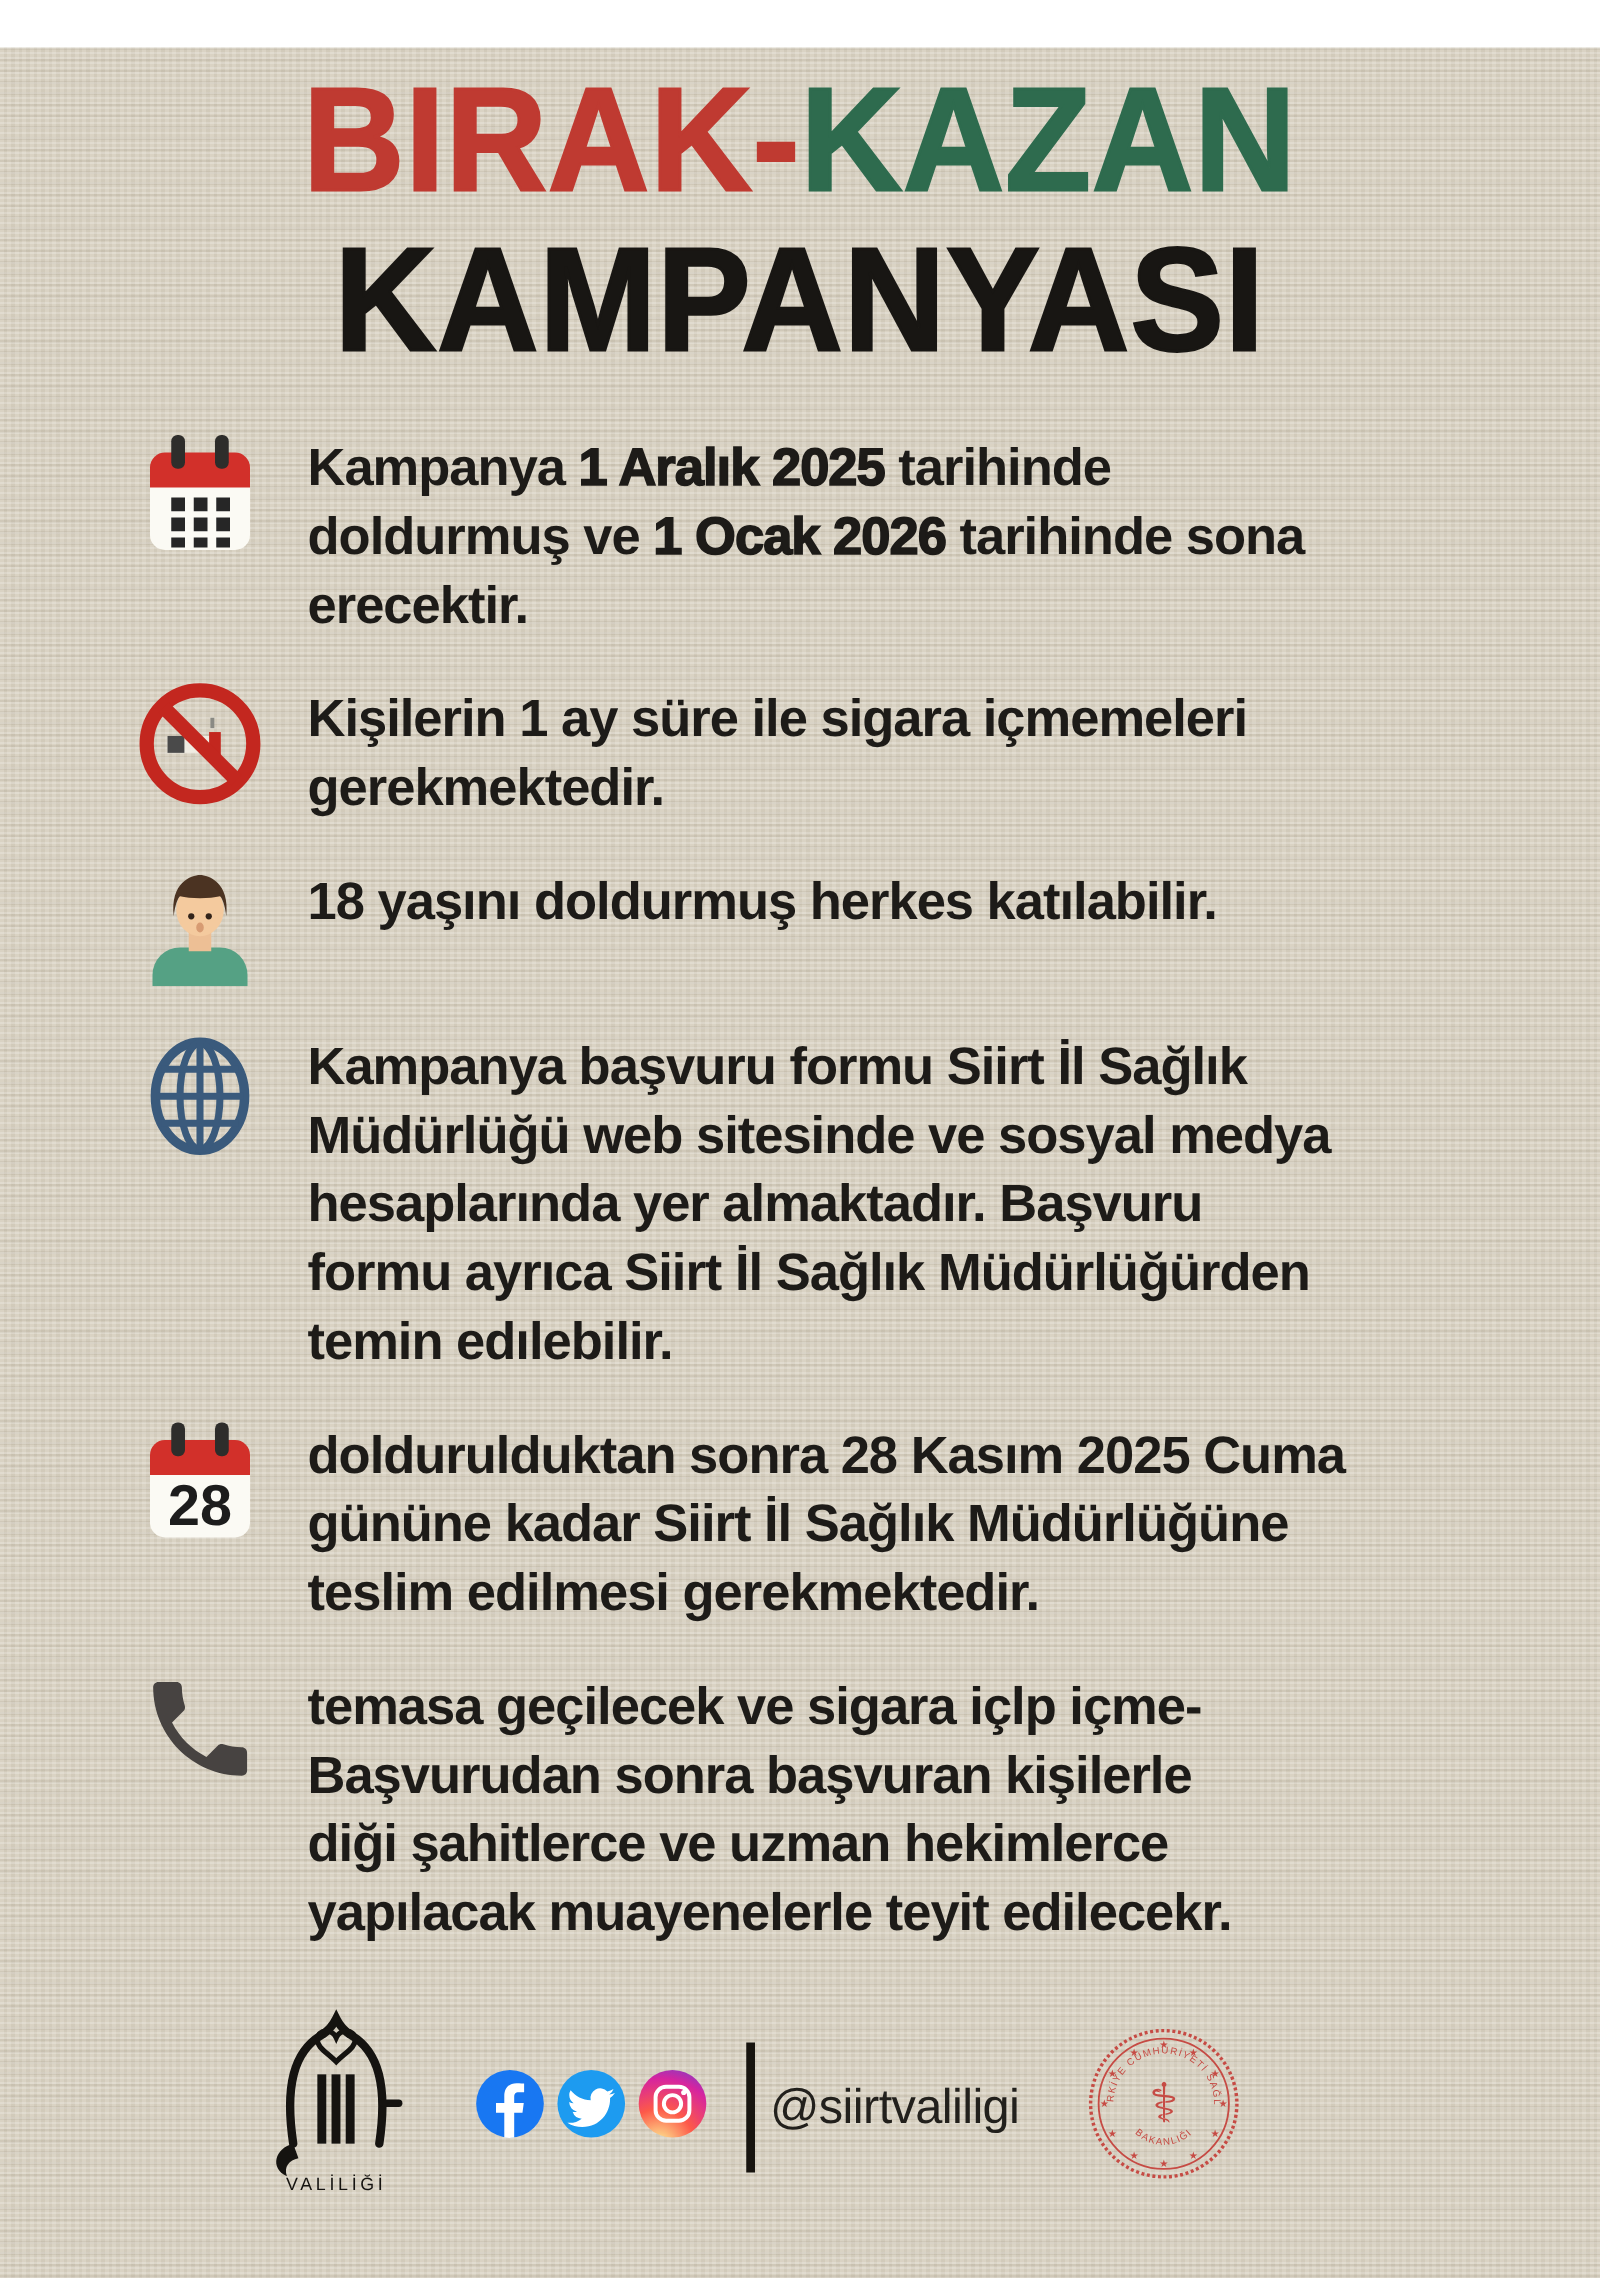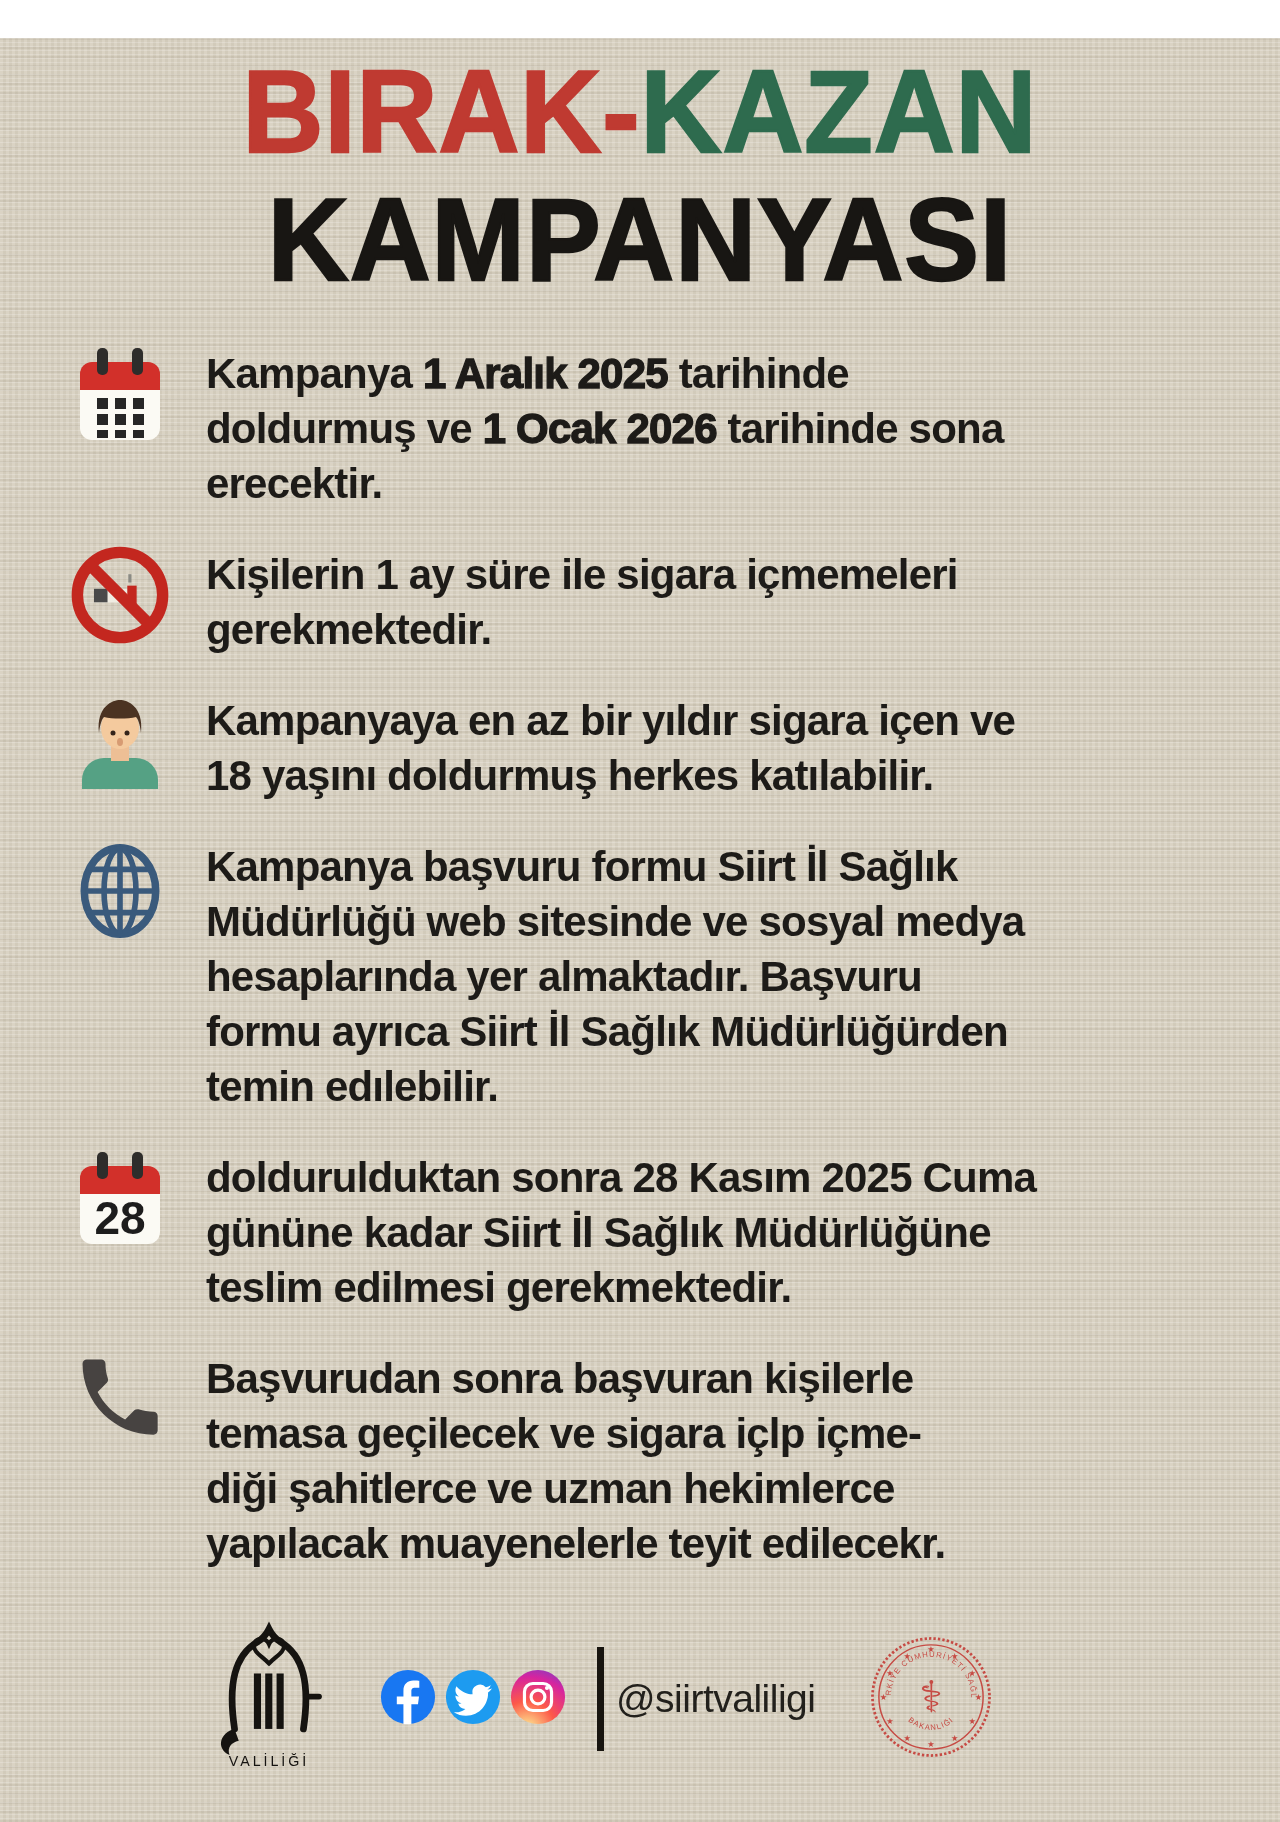--- a/index.html
+++ b/index.html
@@ -25,21 +25,21 @@
     letter-spacing:1px;
     -webkit-text-stroke:2.2px currentColor;
     transform:scaleY(1.05);
     transform-origin:center top;
     white-space:nowrap;
   }
   .title-line2{color:#181613;margin-top:14px;}
   .t-red{color:#bf3a31;}
   .t-green{color:#2e6b4e;}
   
-  .bullets{margin-top:52px;padding-left:68px;padding-right:60px;}
+  .bullets{margin-top:52px;padding-left:108px;padding-right:60px;}
   .bullet{display:flex;align-items:flex-start;margin-bottom:36px;}
   .bicon{
     width:104px;min-width:104px;
     display:flex;justify-content:center;align-items:center;
     margin-right:34px;
     margin-top:-4px;
   }
   .bicon svg{display:block;}
   .btext{
     color:#1d1b18;
@@ -128,21 +128,20 @@
       <path d="M12,100 v-9 a22,22 0 0 1 22,-22 h32 a22,22 0 0 1 22,22 v9 z" fill="#55a184"></path>
       <rect x="41" y="54" width="18" height="18" fill="#edbf95"></rect>
       <ellipse cx="50" cy="39" rx="19" ry="21" fill="#f4ca9e"></ellipse>
       <path d="M29,44 c-3,-27 14,-33 21,-33 c7,0 24,6 21,33 c-1,-9 -3,-14 -5,-16 c-8,2 -24,2 -32,0 c-2,2 -4,7 -5,16 z" fill="#4b3322"></path>
       <circle cx="43" cy="44" r="2.5" fill="#33241a"></circle>
       <circle cx="57" cy="44" r="2.5" fill="#33241a"></circle>
       <ellipse cx="50" cy="53" rx="3" ry="4" fill="#d79b72"></ellipse>
     </svg>
         </div>
         <div class="btext">
-          <div class="line"><span>Kampanyaya en az bir yıldır sigara içen ve</span></div>
           <div class="line"><span>18 yaşını doldurmuş herkes katılabilir.</span></div>
         </div>
       </div>
       <div class="bullet">
         <div class="bicon">
     <svg width="94" height="112" viewBox="0 0 100 112">
       <g fill="none" stroke="#3a5a7c">
         <ellipse cx="50" cy="56" rx="38" ry="46" stroke-width="8"></ellipse>
         <ellipse cx="50" cy="56" rx="17" ry="45" stroke-width="6"></ellipse>
         <line x1="50" y1="11" x2="50" y2="101" stroke-width="6"></line>
@@ -178,22 +177,22 @@
       </div>
       <div class="bullet">
         <div class="bicon">
     <svg width="100" height="100" viewBox="0 0 103 103">
       <g transform="scale(4.3)" fill="#474341">
         <path d="M6.62 10.79c1.44 2.83 3.76 5.14 6.59 6.59l2.2-2.2c.27-.27.67-.36 1.02-.24 1.12.37 2.33.57 3.57.57.55 0 1 .45 1 1V20c0 .55-.45 1-1 1-9.39 0-17-7.61-17-17 0-.55.45-1 1-1h3.5c.55 0 1 .45 1 1 0 1.25.2 2.45.57 3.57.11.35.03.74-.25 1.02l-2.2 2.2z"></path>
       </g>
     </svg>
         </div>
         <div class="btext">
+          <div class="line"><span>temasa geçilecek ve sigara içlp içme-</span></div>
           <div class="line"><span>Başvurudan sonra başvuran kişilerle</span></div>
-          <div class="line"><span>temasa geçilecek ve sigara içlp içme-</span></div>
           <div class="line"><span>diği şahitlerce ve uzman hekimlerce</span></div>
           <div class="line"><span>yapılacak muayenelerle teyit edilecekr.</span></div>
         </div>
       </div>
     </div>
 
   <div class="footer">
 
     <div class="siirt-logo">
       <svg width="126" height="152" viewBox="0 0 150 180">

